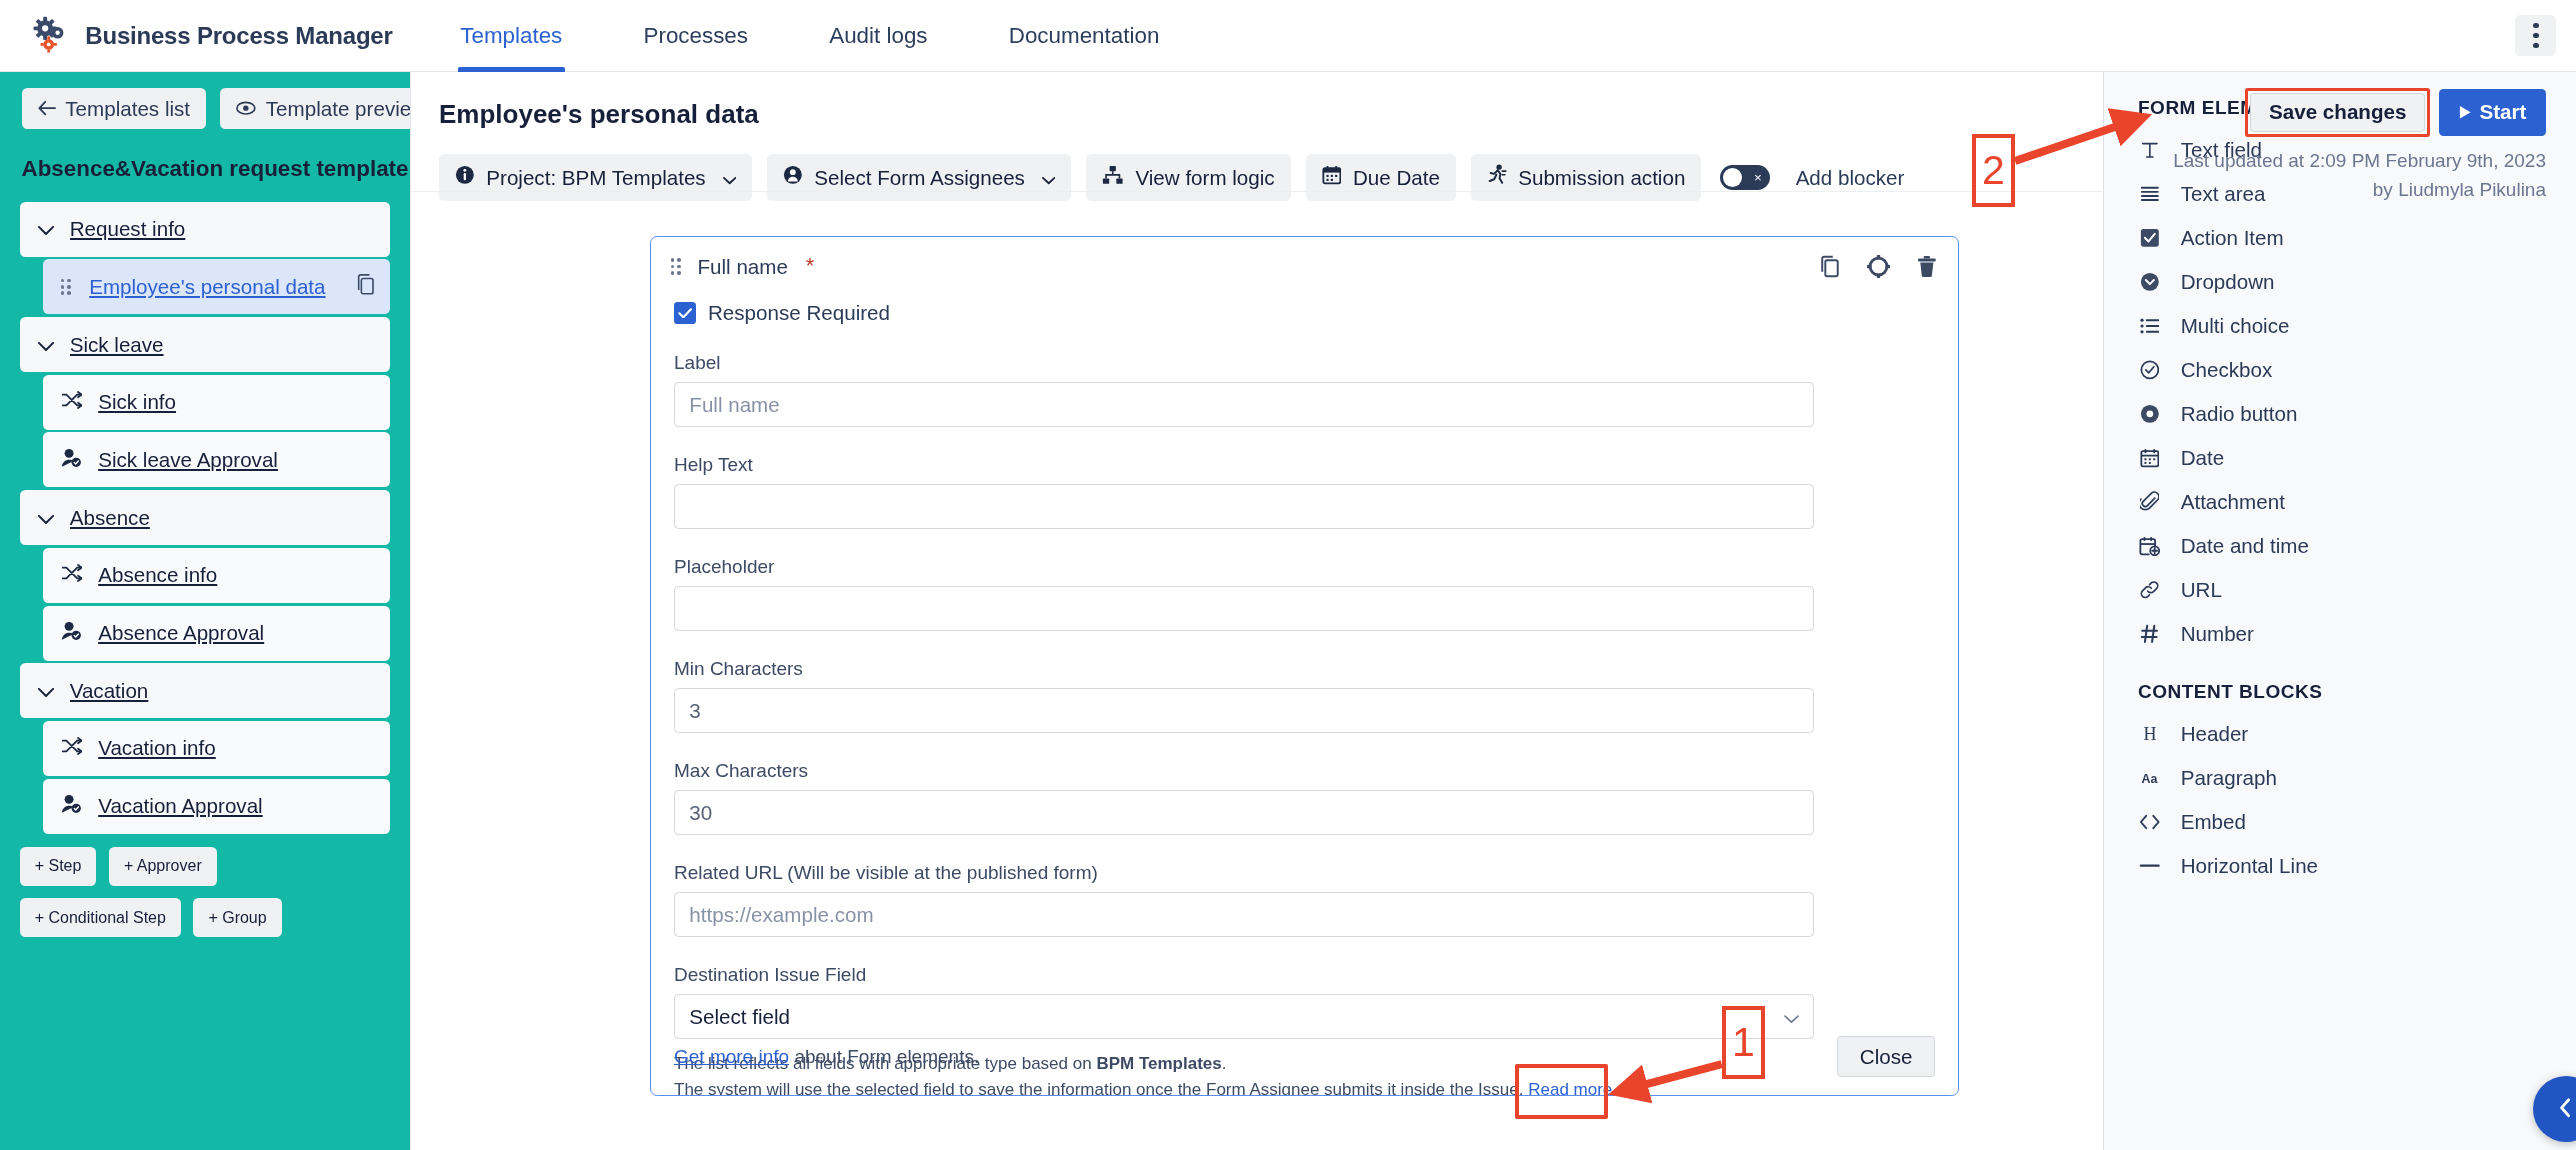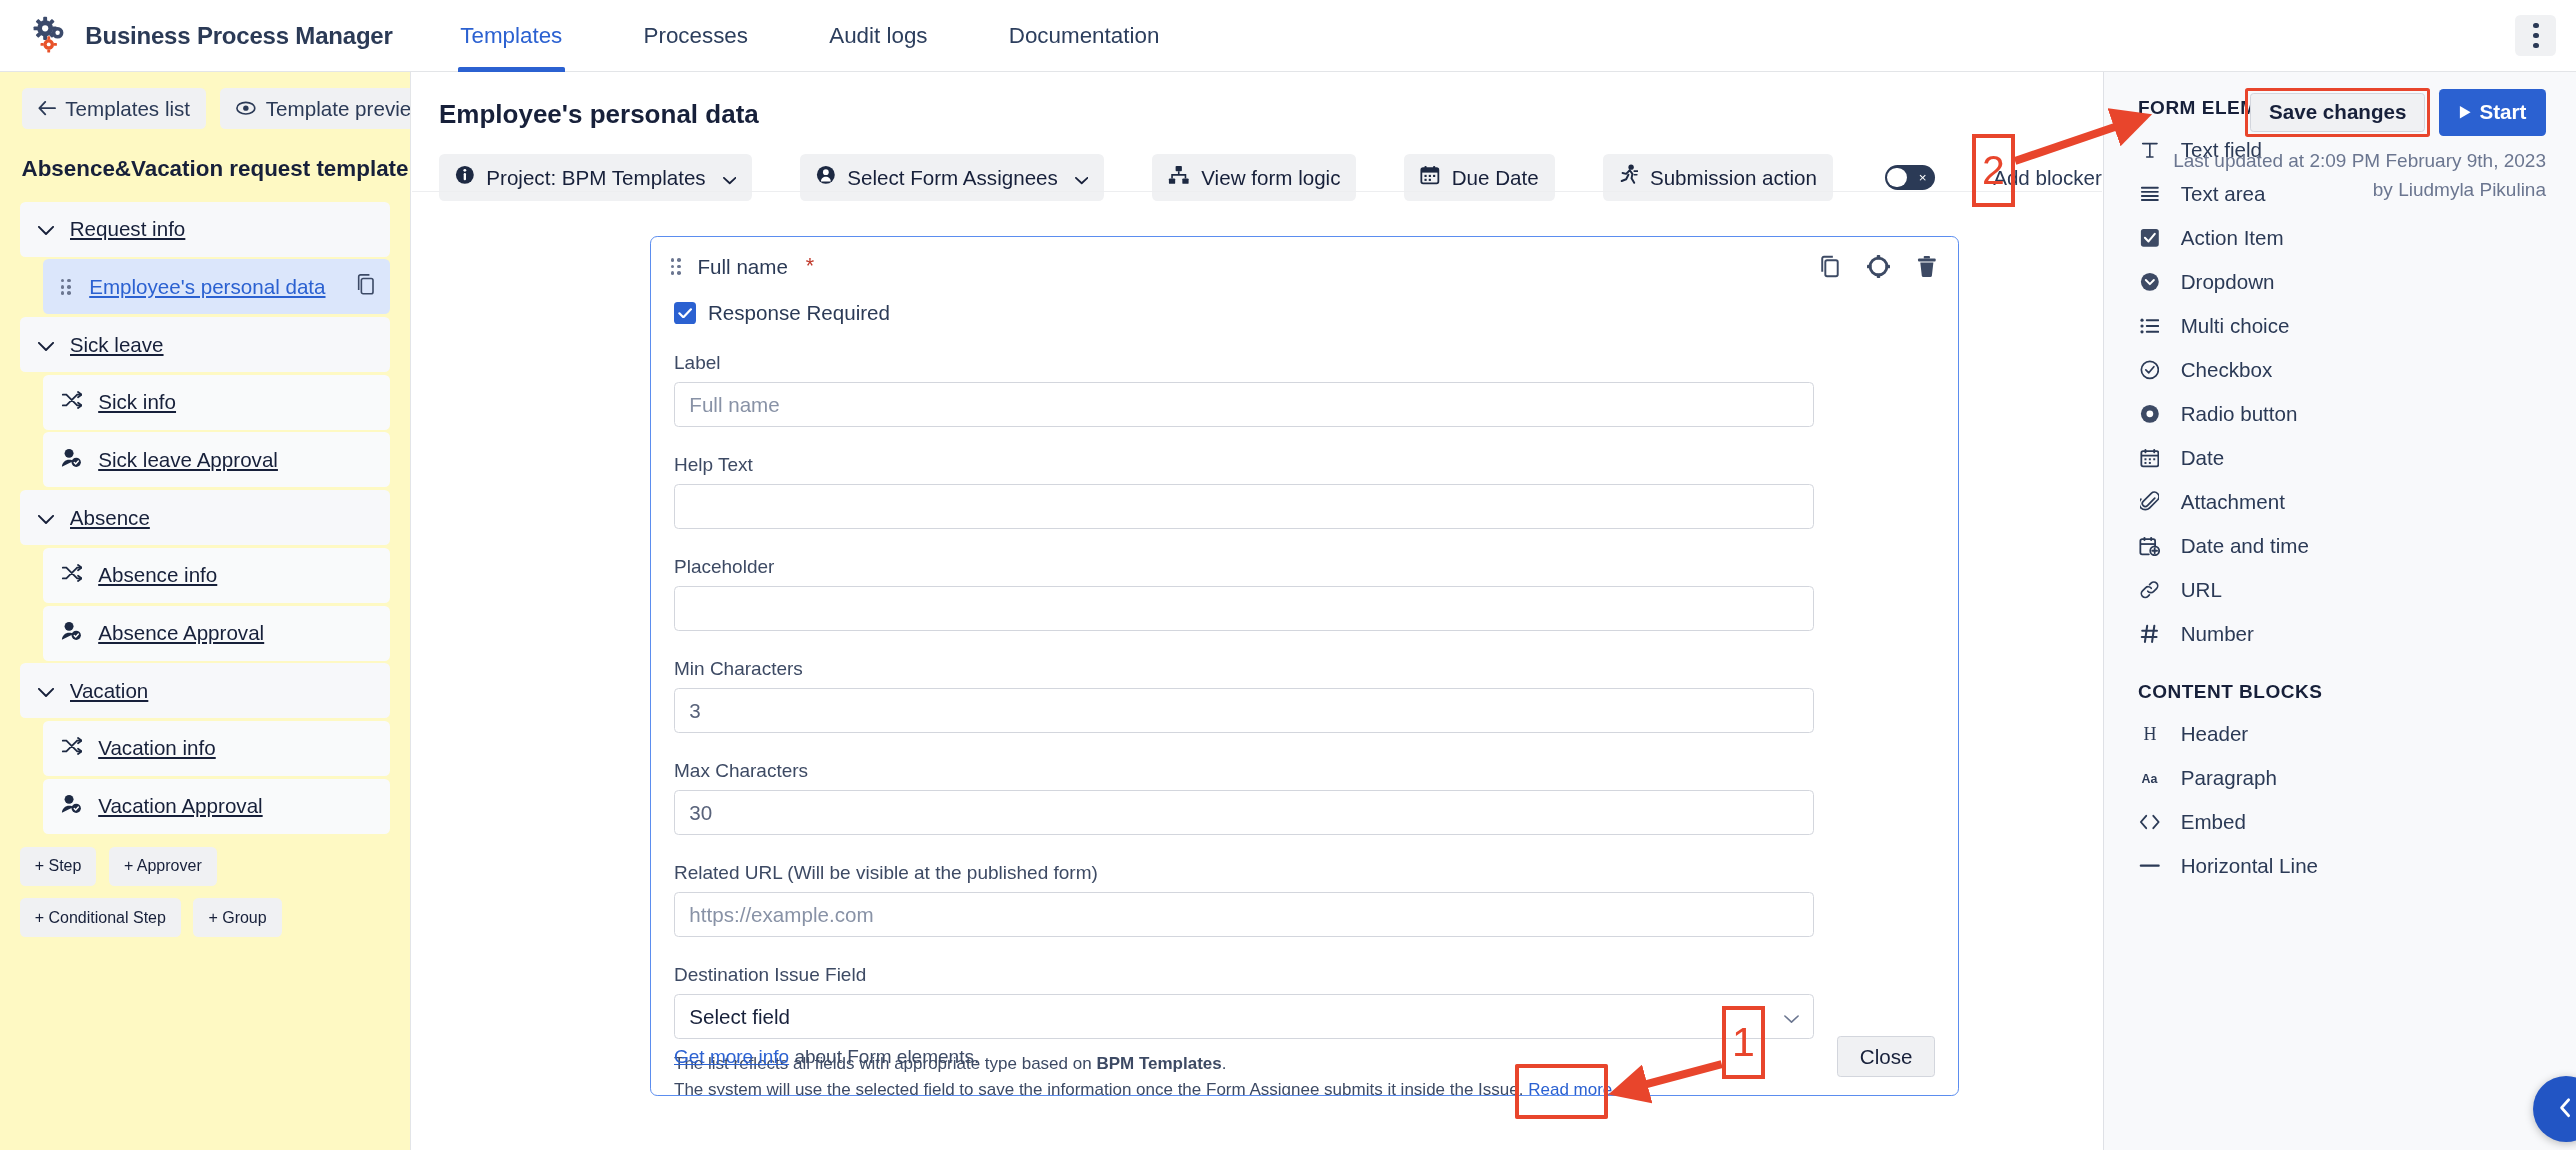--- a/index.html
+++ b/index.html
@@ -35,21 +35,21 @@
   .kebab {
     position: absolute; right: 19.7px; top: 15px; width: 41px; height: 41px;
     border-radius: 5.4px; background: #f0f1f3; display: flex; flex-direction: column;
     align-items: center; justify-content: center; gap: 4.5px; cursor: pointer;
   }
   .kebab i { width: 5.4px; height: 5.4px; border-radius: 50%; background: #2b3a56; display:block; }
 
   
   .sidebar {
     position: absolute; left: 0; top: 72px; width: 411px; height: 1079px;
-    background: #fef9c3; border-right: 0.9px solid #e3e5e8; padding: 16px 0 0 0;
+    background: #14b8a6; border-right: 0.9px solid #e3e5e8; padding: 16px 0 0 0;
     overflow: hidden;
   }
   .sb-topbtns { display: flex; gap: 14.3px; padding: 0 21.5px; }
   .sb-btn {
     background: #f0f1f3; border: none; border-radius: 5.4px; height: 41px;
     display: flex; align-items: center; gap: 9.8px; padding: 0 16px;
     font-size: 20.6px; color: #2b3a56; font-family: inherit; cursor: pointer; white-space: nowrap;
   }
   .sb-title {
     margin: 27px 21.5px 19.7px 21.5px; font-size: 22.4px; font-weight: 700; color: #17203a;
@@ -75,21 +75,21 @@
 
   
   .main {
     position: absolute; left: 412px; top: 72px; width: 1690px; height: 1079px;
     background: #ffffff; overflow: hidden;
   }
   .main-title {
     margin: 27px 0 0 27px; font-size: 26px; font-weight: 700; color: #17203a; white-space: nowrap;
   }
   .toolbar {
-    margin: 24px 0 12px 27px; display: flex; align-items: center; gap: 15px; height: 47px; justify-content: space-between;
+    margin: 24px 0 12px 27px; display: flex; align-items: center; gap: 15px; height: 47px;
   }
   .tb-btn {
     background: #f0f1f3; border: none; border-radius: 5.4px; height: 47px; padding: 0 16px;
     display: flex; align-items: center; gap: 11.6px; font-size: 20.6px; color: #17203a;
     font-family: inherit; cursor: pointer; white-space: nowrap;
   }
   .tb-caret { margin-left: 5.4px; }
   .toggle {
     width: 50px; height: 25px; border-radius: 12.5px; background: #2b3a56; position: relative;
     display: flex; align-items: center; cursor: pointer; flex: none; margin-left: 3.6px;

